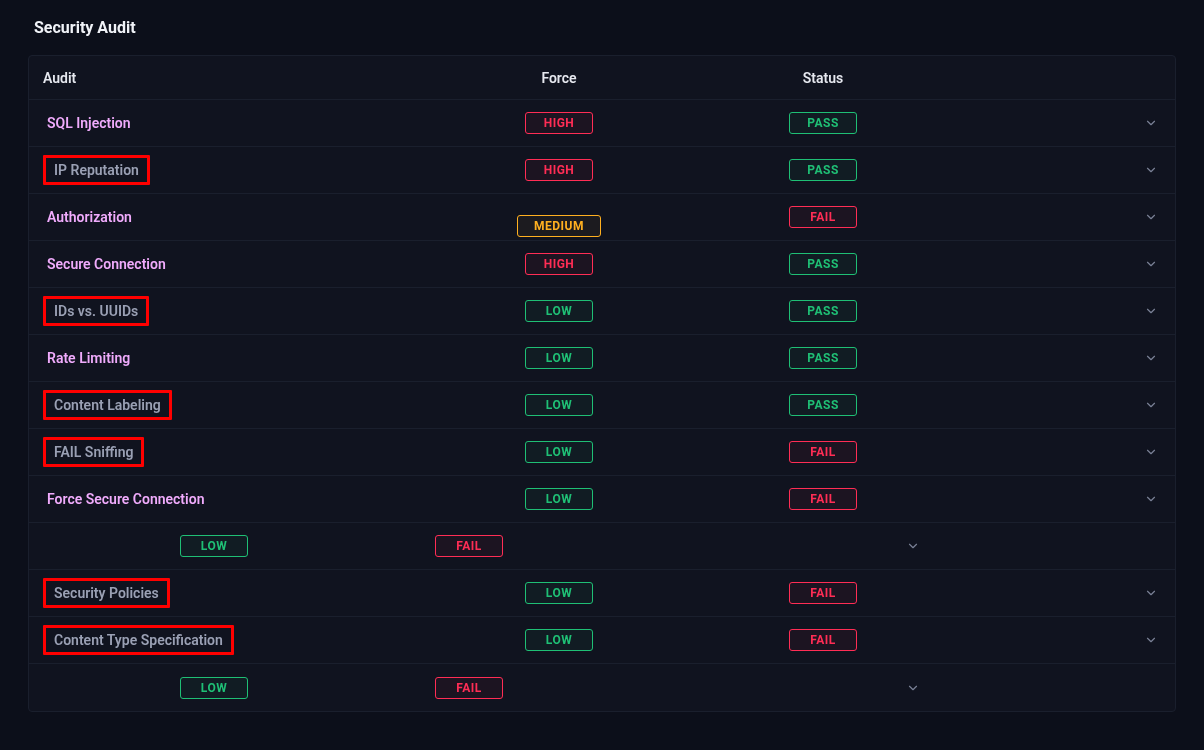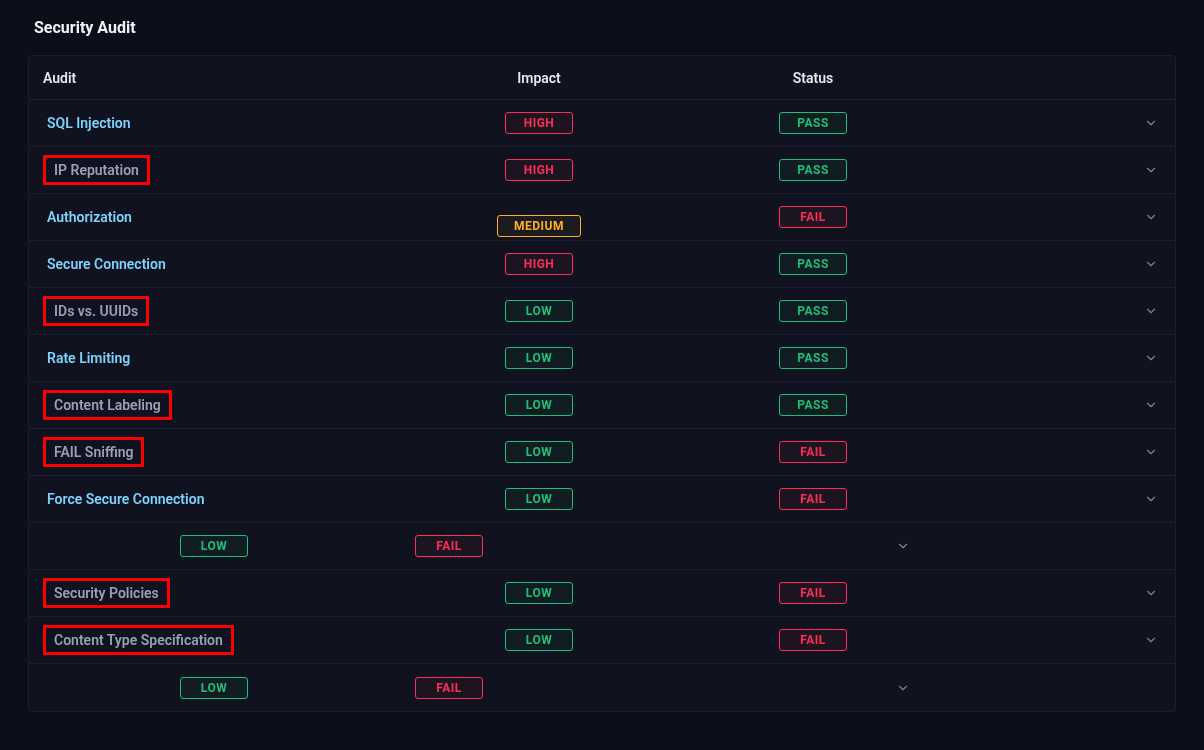--- a/index.html
+++ b/index.html
@@ -23,35 +23,36 @@
       border: 1px solid #1a1f2d;
       border-radius: 4px;
       overflow: hidden;
     }
     .row {
       display: grid;
       grid-template-columns: 370px 280px 1fr 48px;
       align-items: center;
       height: 47px;
       border-bottom: 1px solid #1a1f2d;
+      gap: 20px;
     }
     .row.header {
       height: 44px;
     }
     .row:last-child { border-bottom: none; }
     .cell { padding: 0 14px; }
     .header .cell {
       font-size: 14px;
       font-weight: 600;
       color: #e6e8ef;
     }
     .audit-name {
       font-size: 14px;
       font-weight: 600;
-      color: #7dd3fc;
+      color: #f0abfc;
       display: inline-block;
       padding: 2px 4px;
     }
     .audit-name.hl {
       border: 3px solid #ff0000;
       padding: 4px 8px;
       border-radius: 1px;
       color: #9aa0b4;
     }
     .impact-cell { text-align: center; }
@@ -101,21 +102,21 @@
     .header .status-cell { padding-right: 180px; padding-left: 0; }
   </style>
 </head>
 <body>
 
 <h1 class="page-title">Security Audit</h1>
 
 <div class="audit-table">
   <div class="row header">
     <div class="cell">Audit</div>
-    <div class="cell impact-cell">Impact</div>
+    <div class="cell impact-cell">Force</div>
     <div class="cell status-cell">Status</div>
     <div class="cell expand-cell"></div>
   </div>
   <div id="rows-mount">
       <div class="row">
         <div class="cell"><span class="audit-name">SQL Injection</span></div>
         <div class="cell impact-cell"><span class="badge badge-high">HIGH</span></div>
         <div class="cell status-cell"><span class="badge badge-pass">PASS</span></div>
         <div class="cell expand-cell">
           <span class="chevron">

